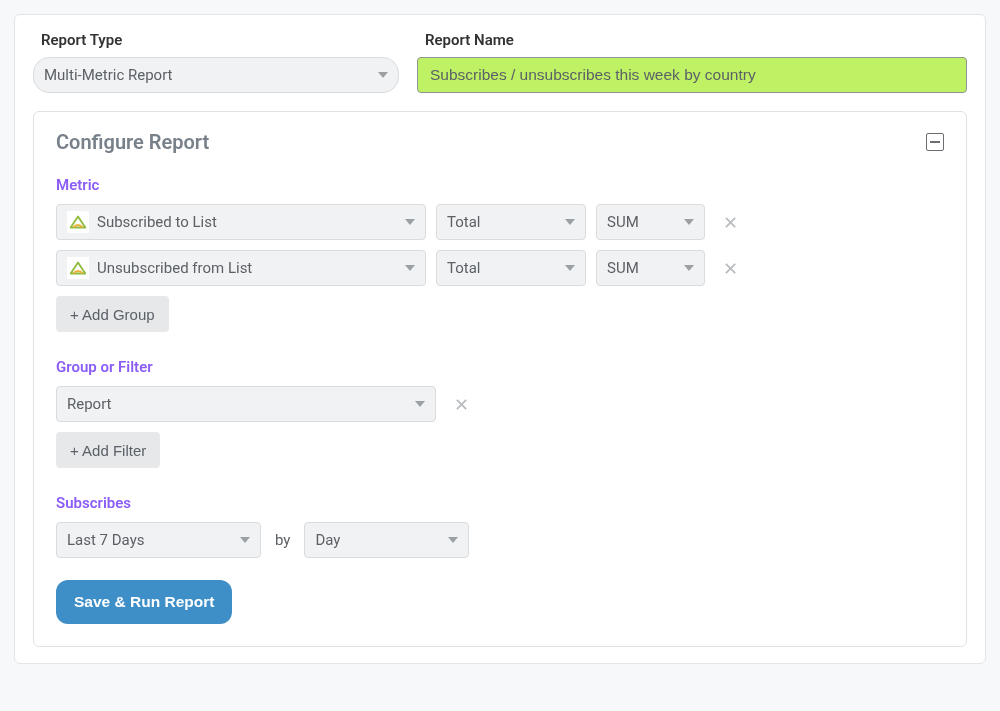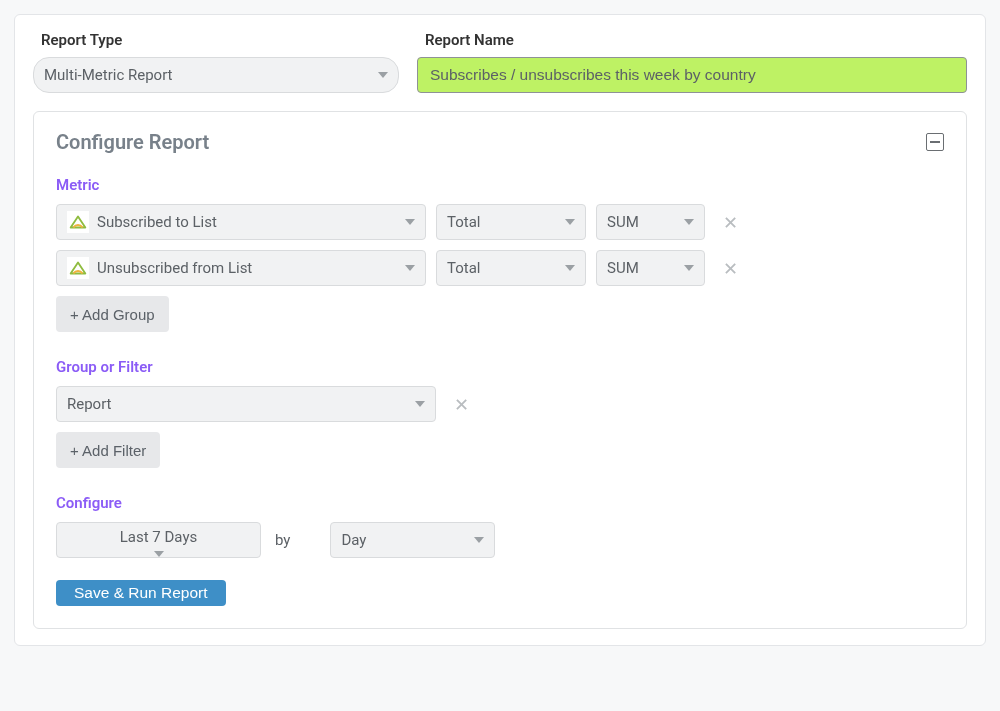--- a/index.html
+++ b/index.html
@@ -117,22 +117,22 @@
     .metric-select .label-area {
       display: flex;
       align-items: center;
       gap: 8px;
       flex: 1;
     }
     .metric-select.main { width: 370px; }
     .metric-select.measure { width: 150px; }
     .metric-select.agg { width: 109px; }
     .filter-select { width: 380px; }
-    .timeframe-select { width: 205px; flex-direction: column; }
-    .granularity-select { width: 165px; margin-left: 26px; }
+    .timeframe-select { width: 205px; }
+    .granularity-select { width: 165px; }
     .caret {
       width: 0; height: 0;
       border-left: 5px solid transparent;
       border-right: 5px solid transparent;
       border-top: 6px solid #9ba0a4;
       flex-shrink: 0;
     }
     .remove-x {
       color: #b9bdc0;
       font-size: 18px;
@@ -149,27 +149,27 @@
       border-radius: 4px;
       padding: 0 14px;
       font-size: 15px;
       color: #5b6168;
       cursor: pointer;
       user-select: none;
     }
     .btn-primary {
       display: inline-flex;
       align-items: center;
-      height: 26px;
+      height: 44px;
       background: #3e8fc7;
       border: none;
-      border-radius: 4px;
+      border-radius: 12px;
       padding: 0 18px;
       font-size: 15.5px;
-      font-weight: 400;
+      font-weight: 700;
       color: #fff;
       cursor: pointer;
       user-select: none;
     }
     .section-block { margin-bottom: 26px; }
     .spacer-after-rows { margin-top: 8px; }
     .by-label {
       font-size: 15px;
       color: #5c6166;
       padding: 0 4px;
@@ -287,21 +287,21 @@
         <span class="remove-x">✕</span>
       </div>
 
       <div class="spacer-after-rows">
         <button class="btn-grey">+ Add Filter</button>
       </div>
     </div>
 
     
     <div class="section-block" style="margin-bottom:22px;">
-      <div class="section-label">Configure</div>
+      <div class="section-label">Subscribes</div>
 
       <div class="metric-row">
         <div class="metric-select timeframe-select">
           <span class="label-area">
               <span>Last 7 Days</span>
             </span>
           <span class="caret"></span>
         </div>
         <span class="by-label">by</span>
         <div class="metric-select granularity-select">

